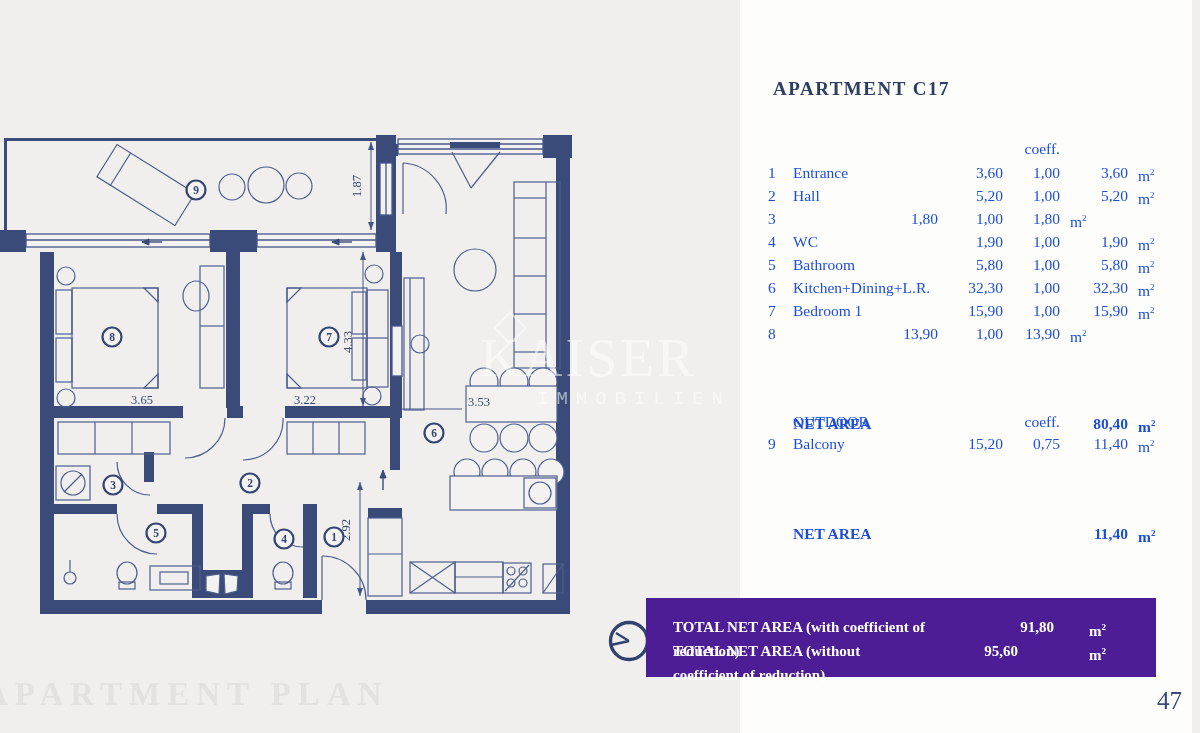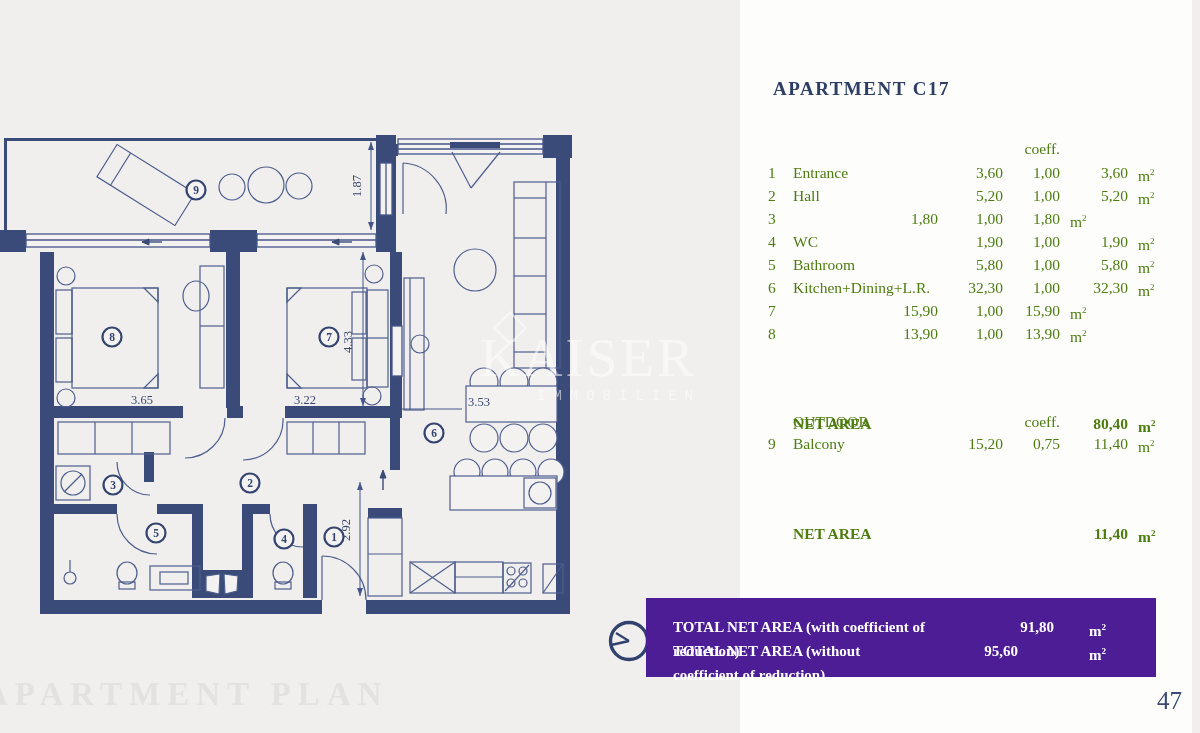--- a/index.html
+++ b/index.html
@@ -11,21 +11,21 @@
   }
   .abs{position:absolute;}
   
   #white-panel{left:740px;top:0;width:452px;height:733px;background:#fdfdfc;}
   
   #apt-title{left:773px;top:78px;font-size:19px;font-weight:bold;letter-spacing:1.5px;color:#2c3e63;}
   
   .trow{
     position:absolute;left:768px;width:394px;
     display:grid;grid-template-columns:25px 145px 65px 57px 68px 34px;
-    font-size:15.5px;line-height:23px;color:#4d7c0f;
+    font-size:15.5px;line-height:23px;color:#1d4ed8;
   }
   .trow .num{text-align:left;}
   .trow .nm{text-align:left;}
   .trow .ar,.trow .cf,.trow .rs{text-align:right;font-variant-numeric:tabular-nums;}
   .trow .un{text-align:left;padding-left:10px;}
   .trow sup{font-size:9px;}
   .bold{font-weight:bold;margin-top:46px;}
   
   #total-banner{
     left:646px;top:598px;width:510px;height:79px;background:#4c1d95;
@@ -39,21 +39,21 @@
   #total-banner .bval{text-align:right;}
   #total-banner .bunit{text-align:right;}
   #total-banner sup{font-size:9px;}
   
   #footer-title{left:-16px;top:676px;font-size:33px;font-weight:bold;letter-spacing:7px;color:#e3e2e1;white-space:nowrap;}
   #page-number{left:1150px;top:687px;width:32px;text-align:right;font-size:25px;color:#3a4a72;}
   
   #watermark{left:480px;top:314px;width:290px;color:#ffffff;opacity:0.55;z-index:5;pointer-events:none;}
   #wm-logo{position:absolute;left:18px;top:2px;width:20px;height:20px;border:2.5px solid #fff;transform:rotate(45deg);}
   #wm-name{position:absolute;left:0;top:12px;font-size:55px;letter-spacing:3px;}
-  #wm-sub{position:absolute;left:57px;top:74px;font-size:14px;letter-spacing:8px;font-family:Liberation Mono, monospace;}
+  #wm-sub{position:absolute;left:57px;top:74px;font-size:19px;letter-spacing:8px;font-family:Liberation Mono, monospace;}
   
   #plan-svg{left:0;top:130px;}
   .w{fill:#3a4b79;stroke:none;}
   .t{fill:none;stroke:#44558a;stroke-width:1.3;}
   .tw{fill:#f3f2f0;stroke:#44558a;stroke-width:1.3;}
   .f{fill:none;stroke:#4d5e8e;stroke-width:1.2;}
   .ff{fill:#f3f2f0;stroke:#4d5e8e;stroke-width:1.2;}
   .dimline{stroke:#44558a;stroke-width:1;}
   .badge{fill:#f3f2f0;stroke:#344470;stroke-width:2.2;}
   .badge-txt{font-family:"Liberation Serif",serif;font-size:11.5px;font-weight:bold;fill:#344470;text-anchor:middle;}
@@ -355,20 +355,21 @@
 <div class="trow" style="top:276px;">
   <div class="num">6</div>
   <div class="nm">Kitchen+Dining+L.R.</div>
   <div class="ar">32,30</div>
   <div class="cf">1,00</div>
   <div class="rs">32,30</div>
   <div class="un"><span>m</span><sup>2</sup></div>
 </div>
 <div class="trow" style="top:299px;">
   <div class="num">7</div>
+  <div class="nm">Bedroom 1</div>
   <div class="ar">15,90</div>
   <div class="cf">1,00</div>
   <div class="rs">15,90</div>
   <div class="un"><span>m</span><sup>2</sup></div>
 </div>
 <div class="trow" style="top:322px;">
   <div class="num">8</div>
   <div class="ar">13,90</div>
   <div class="cf">1,00</div>
   <div class="rs">13,90</div>

